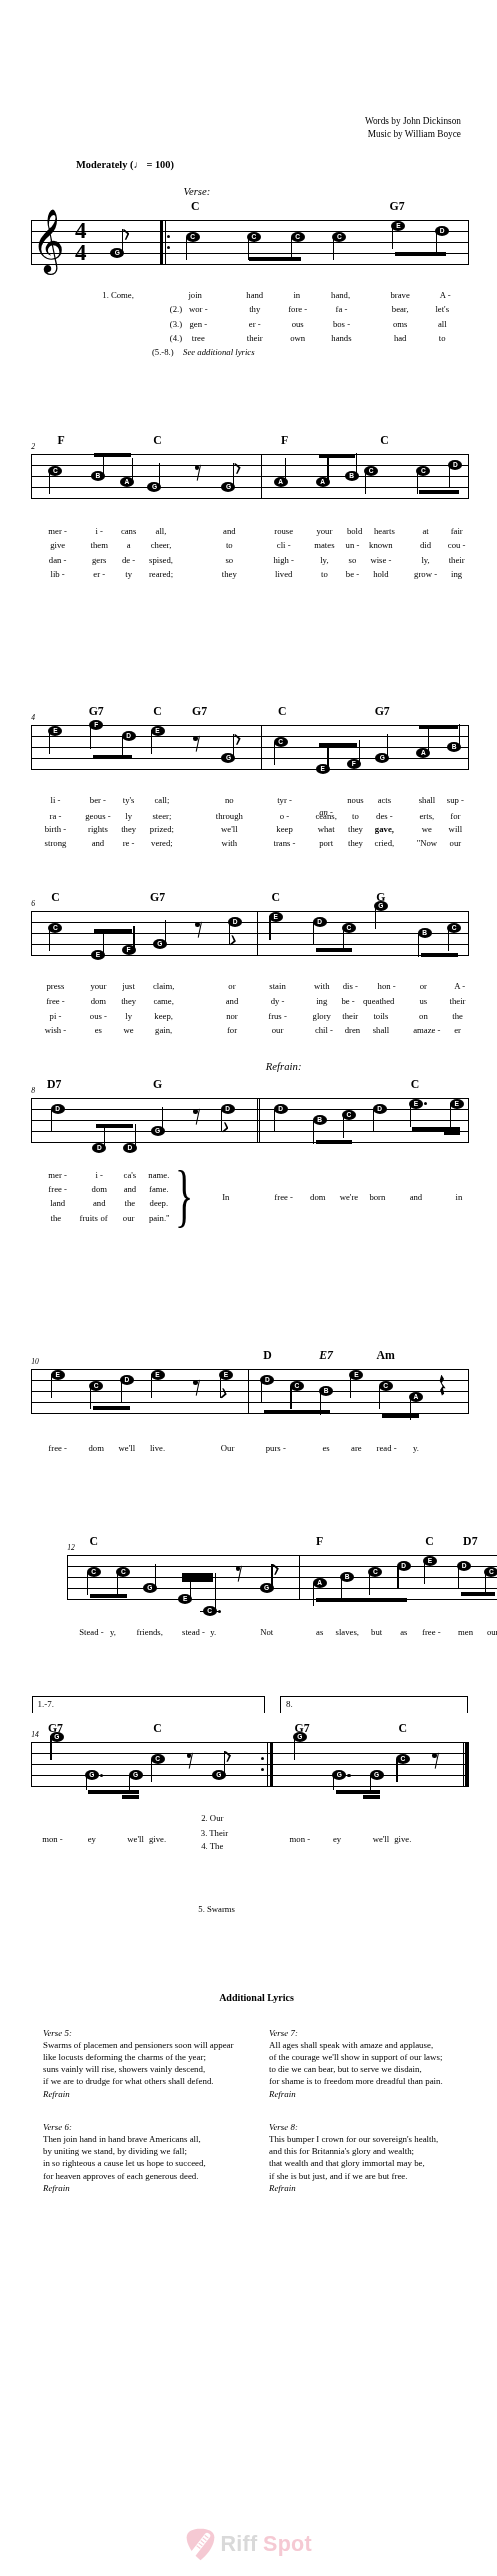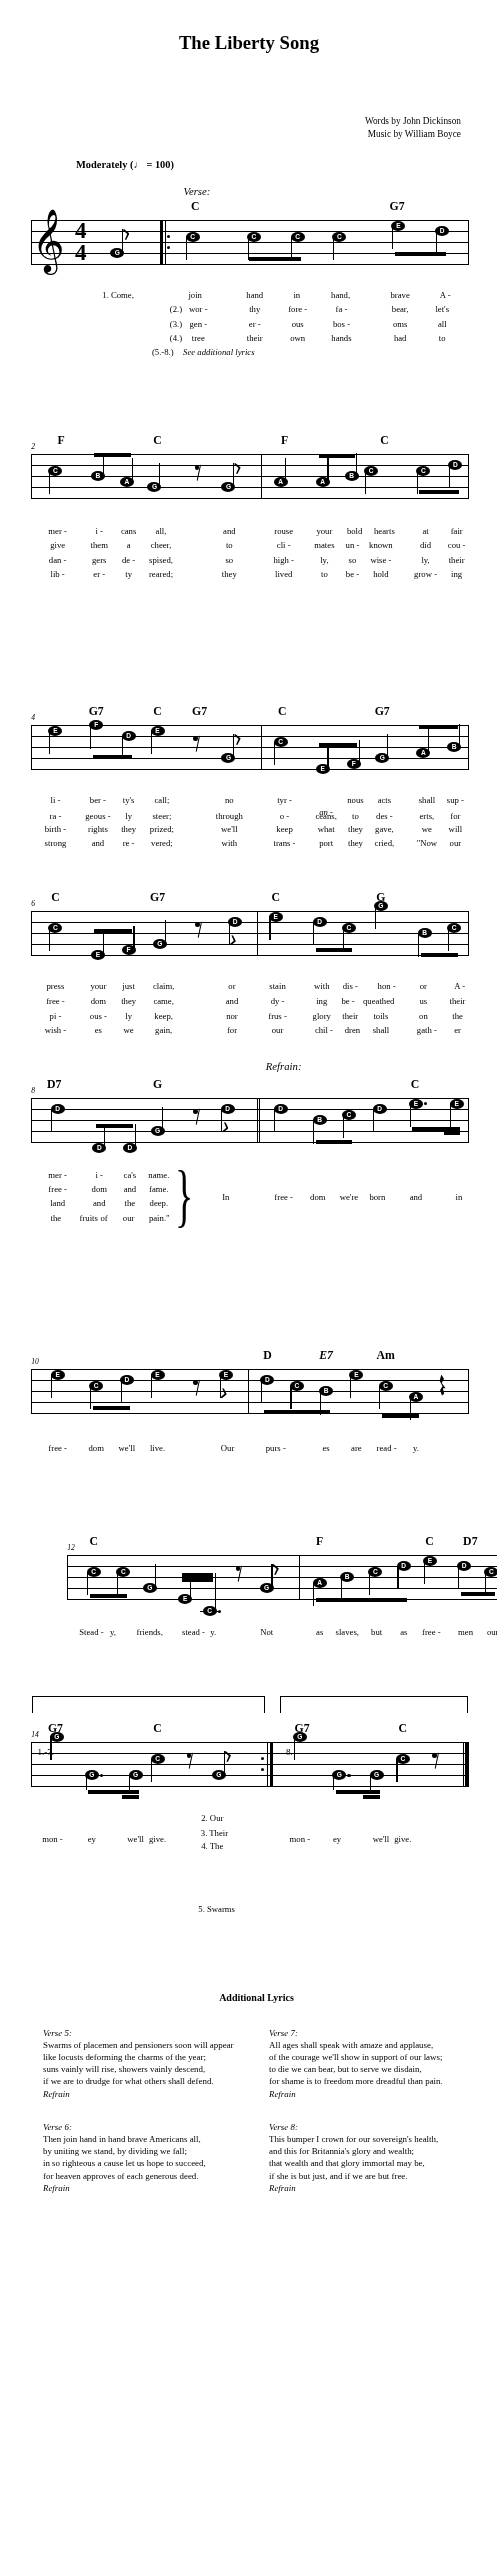--- a/index.html
+++ b/index.html
@@ -27,38 +27,37 @@
   .flag{position:absolute;width:6.2px;height:10.4px;background:#000;clip-path:polygon(0 0,18% 0,100% 40%,50% 100%,25% 100%,65% 45%,0 12%);}
   .flag.dn{transform:scaleY(-1);}
   .ndot{position:absolute;left:15.2px;top:3.5px;width:3.1px;height:3.1px;border-radius:50%;background:#000;}
   .ledger{position:absolute;left:-2.8px;top:4.6px;width:19.4px;height:0.9px;background:#000;}
   .beam{position:absolute;height:3.5px;background:#000;}
   .r8{position:absolute;width:8.3px;height:18px;margin-left:-3.5px;top:9.7px;}
   .r8::before{content:"";position:absolute;left:0;top:1.4px;width:4.5px;height:4.5px;border-radius:50%;background:#000;}
   .r8::after{content:"";position:absolute;left:5.5px;top:1.4px;width:1.4px;height:16px;background:#000;transform:rotate(12deg);transform-origin:top;}
   .rq{position:absolute;width:7.6px;height:21px;margin-left:-3.5px;top:5.5px;background:#000;clip-path:polygon(35% 0,70% 22%,40% 40%,90% 66%,55% 66%,72% 92%,42% 100%,18% 74%,50% 56%,12% 30%);}
   .ending{position:absolute;top:-46px;height:16.6px;border:1px solid #000;border-bottom:none;box-sizing:border-box;}
-  .ending span{position:absolute;left:4.8px;top:2.1px;font:9px "Liberation Serif",serif;margin-top:48px;}
+  .ending span{position:absolute;left:4.8px;top:2.1px;font:9px "Liberation Serif",serif;}
   .lyr{position:absolute;transform:translateX(-50%);font:8.7px/9.7px "Liberation Serif",serif;white-space:nowrap;}
   .lyr.it{font-style:italic;}
   .brace{position:absolute;font:69px/69px "Liberation Serif",serif;transform:scaleX(.55);transform-origin:left;}
   .addl{position:absolute;top:1992px;left:43px;right:28px;}
   .addl-h{text-align:center;font:bold 10px "Liberation Serif",serif;margin-bottom:23.5px;}
   .verses{display:grid;grid-template-columns:1fr 1fr;column-gap:25px;row-gap:21px;}
   .verse{font:8.9px/12.2px "Liberation Serif",serif;}
   .verse .vlabel,.verse .vrefrain{font-style:italic;}
   .footer{position:absolute;top:2528px;left:0;width:100%;display:flex;justify-content:center;align-items:center;gap:5.5px;}
   .riff{font:bold 21.5px "Liberation Sans",sans-serif;color:#d9d9d9;letter-spacing:0.3px;}
   .spot{font:bold 21.5px "Liberation Sans",sans-serif;color:#f5c9d3;letter-spacing:0.3px;}
 </style>
 </head>
 <body>
 
 <div class="page">
-  <h1 class="title">The Liberty Song</h1>
   <div class="credits">
     <div>Words by John Dickinson</div>
     <div>Music by William Boyce</div>
   </div>
   <div class="tempo">Moderately (♩ = 100)</div>
 
   <div id="score">
       <div class="system" style="top: 220px;">
         <div class="slabel" style="left: 38%; top: -35px;">Verse:</div>
         <div class="chord" style="left: 37.6%;">C</div>
@@ -398,21 +397,21 @@
         <div class="lyr" style="left: 90.5%; top: 87px;">erts,</div>
         <div class="lyr" style="left: 97%; top: 87px;">for</div>
         <div class="lyr" style="left: 5.7%; top: 100px;">birth -</div>
         <div class="lyr" style="left: 15.4%; top: 100px;">rights</div>
         <div class="lyr" style="left: 22.4%; top: 100px;">they</div>
         <div class="lyr" style="left: 30%; top: 100px;">prized;</div>
         <div class="lyr" style="left: 45.4%; top: 100px;">we'll</div>
         <div class="lyr" style="left: 58%; top: 100px;">keep</div>
         <div class="lyr" style="left: 67.5%; top: 100px;">what</div>
         <div class="lyr" style="left: 74.2%; top: 100px;">they</div>
-        <div class="lyr" style="left: 80.8%; top: 100px;">gave,</div>
+        <div class="lyr" style="left: 80.8%; top: 100px; font-weight: bold;">gave,</div>
         <div class="lyr" style="left: 90.5%; top: 100px;">we</div>
         <div class="lyr" style="left: 97%; top: 100px;">will</div>
         <div class="lyr" style="left: 5.7%; top: 114px;">strong</div>
         <div class="lyr" style="left: 15.4%; top: 114px;">and</div>
         <div class="lyr" style="left: 22.4%; top: 114px;">re -</div>
         <div class="lyr" style="left: 30%; top: 114px;">vered;</div>
         <div class="lyr" style="left: 45.4%; top: 114px;">with</div>
         <div class="lyr" style="left: 58%; top: 114px;">trans -</div>
         <div class="lyr" style="left: 67.5%; top: 114px;">port</div>
         <div class="lyr" style="left: 74.2%; top: 114px;">they</div>
@@ -542,21 +541,21 @@
         <div class="lyr" style="left: 97.5%; top: 101px;">the</div>
         <div class="lyr" style="left: 5.7%; top: 115px;">wish -</div>
         <div class="lyr" style="left: 15.5%; top: 115px;">es</div>
         <div class="lyr" style="left: 22.4%; top: 115px;">we</div>
         <div class="lyr" style="left: 30.4%; top: 115px;">gain,</div>
         <div class="lyr" style="left: 46%; top: 115px;">for</div>
         <div class="lyr" style="left: 56.4%; top: 115px;">our</div>
         <div class="lyr" style="left: 67%; top: 115px;">chil -</div>
         <div class="lyr" style="left: 73.5%; top: 115px;">dren</div>
         <div class="lyr" style="left: 80%; top: 115px;">shall</div>
-        <div class="lyr" style="left: 90.5%; top: 115px;">gath -</div>
+        <div class="lyr" style="left: 90.5%; top: 115px;">amaze -</div>
         <div class="lyr" style="left: 97.5%; top: 115px;">er</div>
       </div>
       <div class="system" style="top: 1098px;">
         <div class="mnum">8</div>
         <div class="slabel" style="left: 57.8%; top: -38px;">Refrain:</div>
         <div class="chord" style="left: 5.4%;">D7</div>
         <div class="chord" style="left: 29%;">G</div>
         <div class="chord" style="left: 87.8%;">C</div>
         <div class="staff">
           <div class="sline" style="top: 0px;"></div>
@@ -1018,14 +1017,29 @@
           <div class="vlabel">Verse 8:</div>
           <div class="vline">This bumper I crown for our sovereign's health,</div>
           <div class="vline">and this for Britannia's glory and wealth;</div>
           <div class="vline">that wealth and that glory immortal may be,</div>
           <div class="vline">if she is but just, and if we are but free.</div>
           <div class="vrefrain">Refrain</div>
         </div>
       </div>
   </div>
 
+  <div class="footer">
+    <svg class="pick" width="29" height="33" viewBox="0 0 44 50">
+      <path d="M22 49 C10 39 1 26 1 14 C1 5 10 1 22 1 C34 1 43 5 43 14 C43 26 34 39 22 49 Z" fill="#f5c9d3"></path>
+      <g transform="rotate(38 22 25)">
+        <rect x="17.5" y="4" width="9" height="42" rx="4" fill="#ffffff"></rect>
+        <line x1="18.5" y1="10" x2="25.5" y2="10" stroke="#f5c9d3" stroke-width="1.6"></line>
+        <line x1="18.5" y1="15" x2="25.5" y2="15" stroke="#f5c9d3" stroke-width="1.6"></line>
+        <line x1="18.5" y1="20" x2="25.5" y2="20" stroke="#f5c9d3" stroke-width="1.6"></line>
+        <line x1="18.5" y1="25" x2="25.5" y2="25" stroke="#f5c9d3" stroke-width="1.6"></line>
+        <line x1="18.5" y1="30" x2="25.5" y2="30" stroke="#f5c9d3" stroke-width="1.6"></line>
+      </g>
+    </svg>
+    <span class="riff">Riff</span>
+      <span class="spot">Spot</span>
+  </div>
 </div>
 
 
 </body></html>

